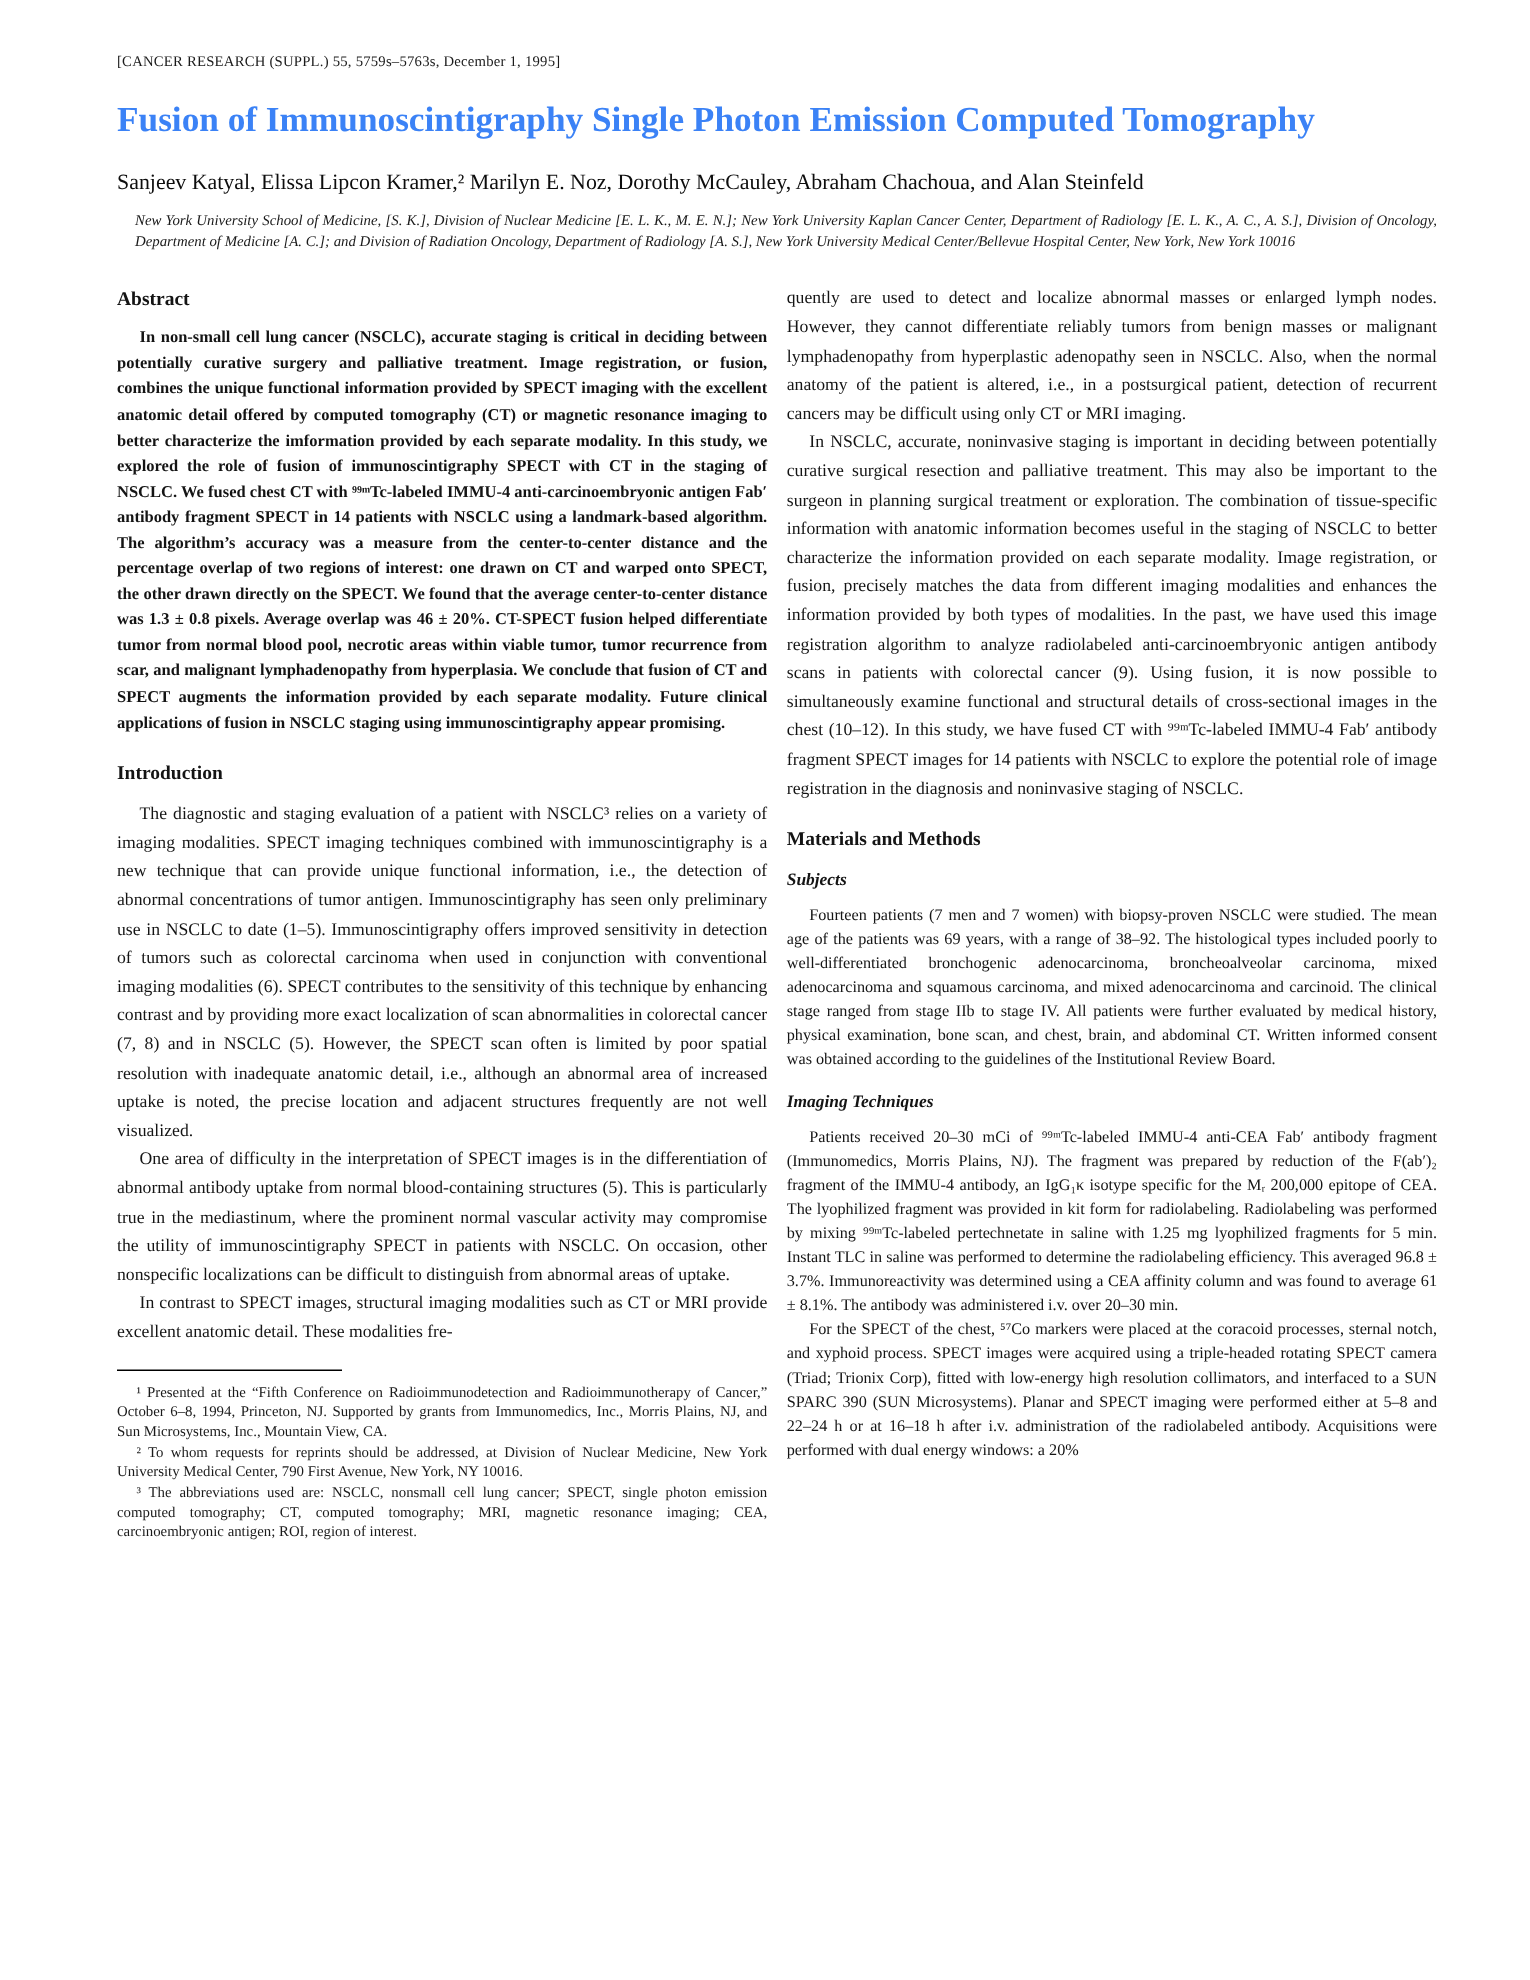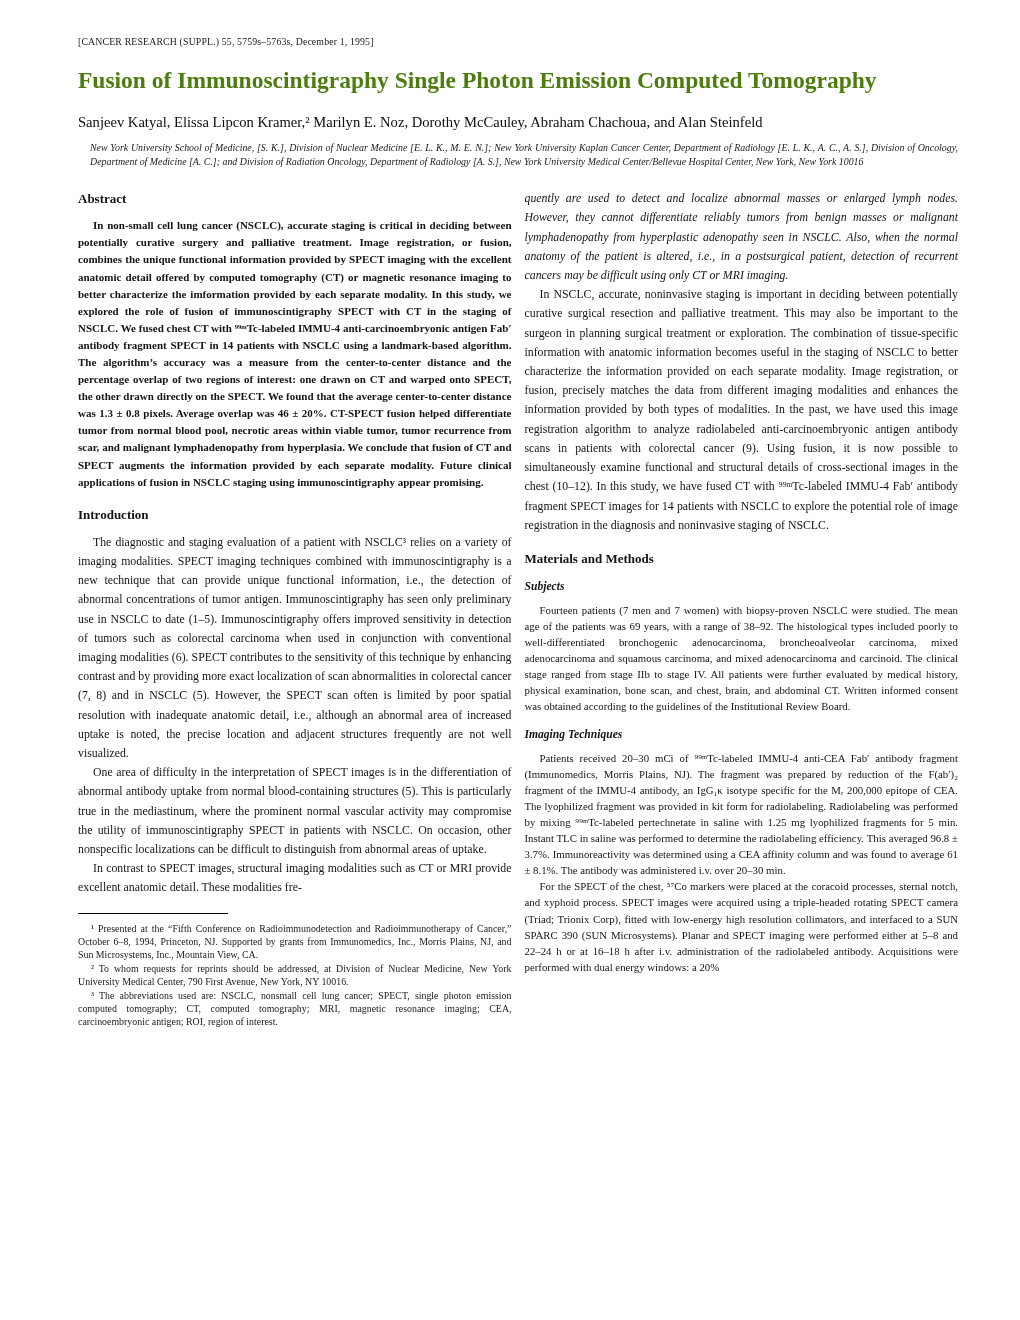--- a/index.html
+++ b/index.html
@@ -19,21 +19,21 @@
   .journal-line {
     font-size: 9.8px;
     letter-spacing: 0.15px;
     color: #1a1a1a;
   }
   .title {
     margin-top: 15px;
     font-size: 23.5px;
     font-weight: bold;
     line-height: 1.58;
-    color: #4d7c0f;
+    color: #3b82f6;
   }
   .authors {
     margin-top: 15px;
     font-size: 14.6px;
     font-weight: normal;
     color: #0d0d0d;
   }
   .affiliations {
     margin-top: 10px;
     font-size: 9.9px;
@@ -74,21 +74,21 @@
     font-size: 11.8px;
     line-height: 19.2px;
     text-align: justify;
   }
   .mm-text {
     font-size: 10.8px;
     line-height: 16.1px;
     text-align: justify;
   }
   .indent { text-indent: 15px; }
-  .no-indent { text-indent: 0; font-style: italic; }
+  .no-indent { text-indent: 0; }
   .footnote-rule {
     width: 150px;
     border: none;
     border-top: 1.4px solid #000;
     margin: 15px 0 8px 0;
   }
   .footnote {
     font-size: 9.9px;
     line-height: 13.4px;
     text-align: justify;

